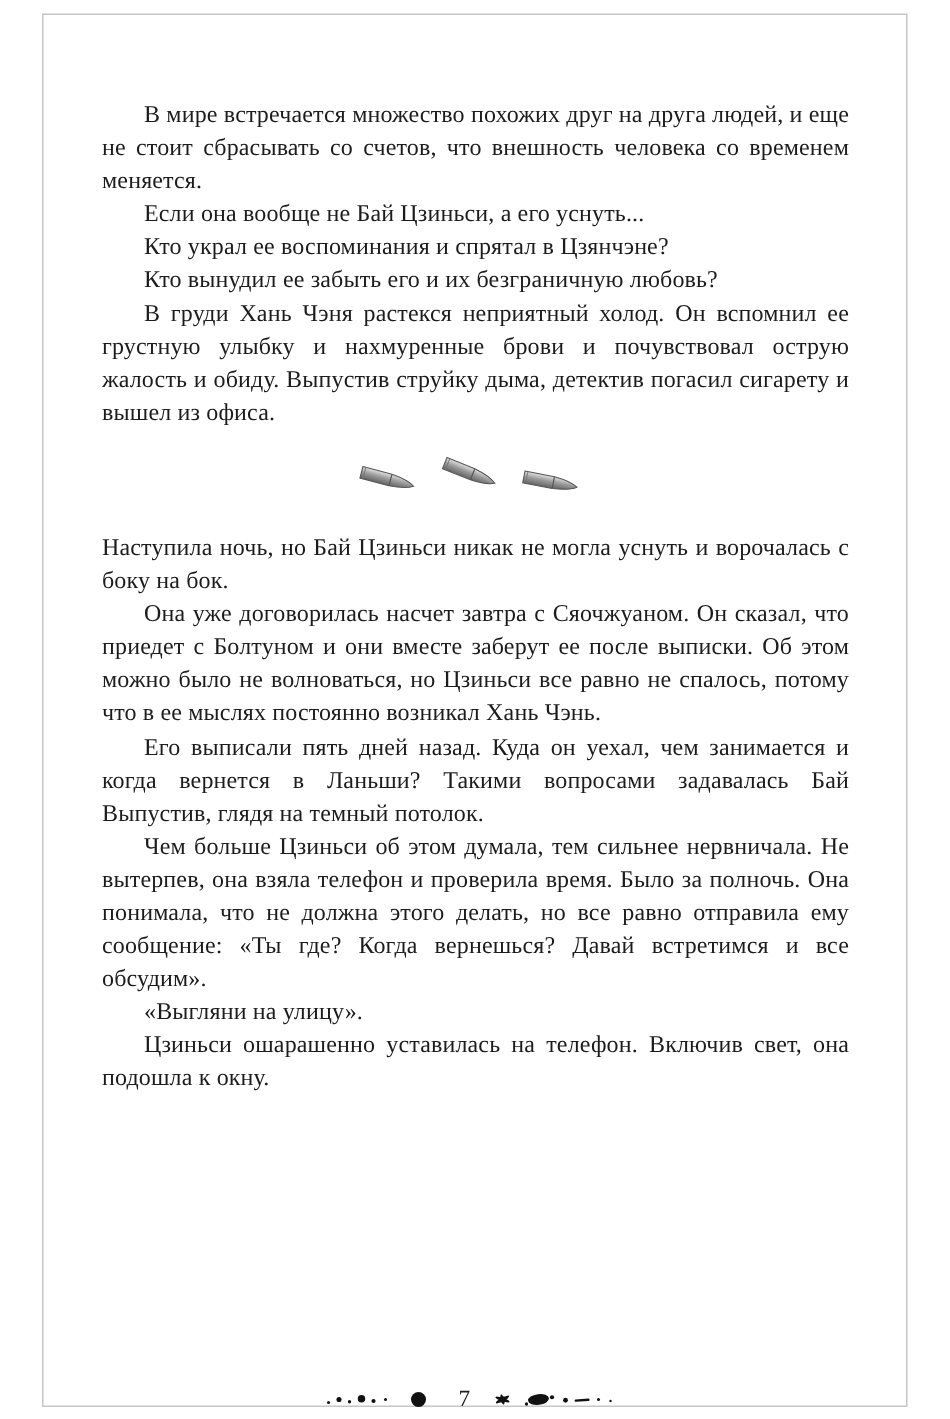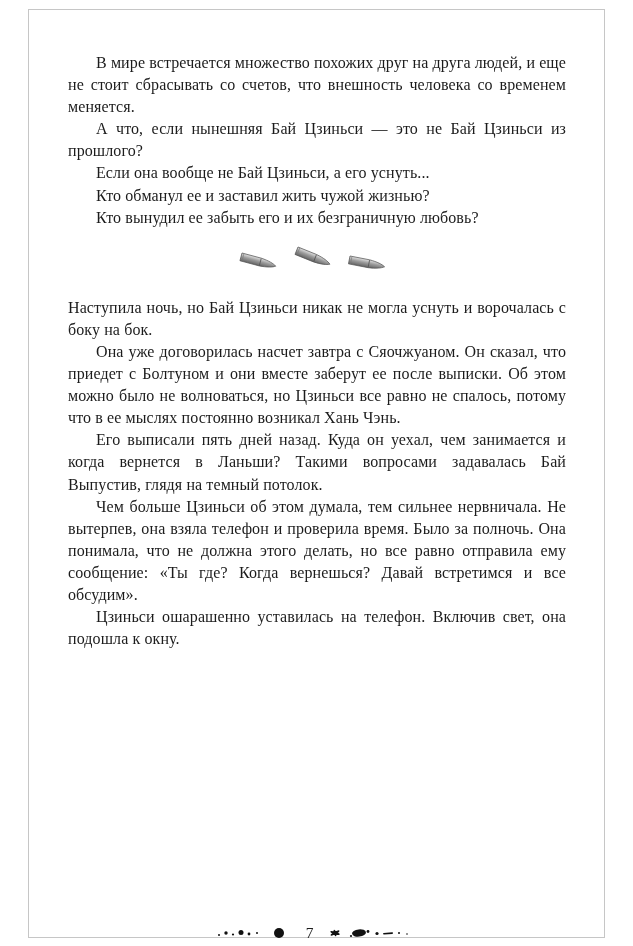--- a/index.html
+++ b/index.html
@@ -14,21 +14,21 @@
   .frame{
     position:absolute;
     left:28px;right:28px;top:9px;bottom:8px;
     border:1px solid #c6c6c6;
     pointer-events:none;
   }
   .content{
     position:absolute;
     left:68px;
     width:498px;
-    top:52px;
+    top:66px;
   }
   .content p{
     margin:0;
     font-size:16px;
     line-height:22.1px;
     text-align:justify;
     text-indent:28px;
     letter-spacing:0.1px;
   }
   .content p.no-indent{text-indent:0;font-family:Liberation Serif, serif;}
@@ -54,24 +54,24 @@
 </style>
 </head>
 <body>
 
 <div class="frame"></div>
 
 <main class="content">
 
   <section>
     <p>В мире встречается множество похожих друг на друга людей, и еще не стоит сбрасывать со счетов, что внешность человека со временем меняется.</p>
-    <p>А что, если нынешняя Бай Цзиньси — это не Бай Цзиньси из прошлого?</p>
     <p>Если она вообще не Бай Цзиньси, а его уснуть...</p>
-    <p>Кто обманул ее и заставил жить чужой жизнью?</p>
+    <p>Кто украл ее воспоминания и спрятал в Цзянчэне?</p>
     <p>Кто вынудил ее забыть его и их безграничную любовь?</p>
+    <p>В груди Хань Чэня растекся неприятный холод. Он вспомнил ее грустную улыбку и нахмуренные брови и почувствовал острую жалость и обиду. Выпустив струйку дыма, детектив погасил сигарету и вышел из офиса.</p>
   </section>
 
   <div class="separator">
     <svg width="158" height="36" viewBox="0 0 158 36" aria-hidden="true">
       <defs>
         <linearGradient id="metal" x1="0" y1="0" x2="0" y2="1">
           <stop offset="0" stop-color="#e2e2e2"></stop>
           <stop offset="0.45" stop-color="#9c9c9c"></stop>
           <stop offset="1" stop-color="#636363"></stop>
         </linearGradient>
@@ -92,20 +92,21 @@
         <line x1="2" y1="0.2" x2="2" y2="7.8" stroke="#777" stroke-width="0.6"></line>
       </g>
     </svg>
   </div>
 
   <section>
     <p class="no-indent">Наступила ночь, но Бай Цзиньси никак не могла уснуть и ворочалась с боку на бок.</p>
     <p>Она уже договорилась насчет завтра с Сяочжуаном. Он сказал, что приедет с Болтуном и они вместе заберут ее после выписки. Об этом можно было не волноваться, но Цзиньси все равно не спалось, потому что в ее мыслях постоянно возникал Хань Чэнь.</p>
     <p>Его выписали пять дней назад. Куда он уехал, чем занимается и когда вернется в Ланьши? Такими вопросами задавалась Бай Выпустив, глядя на темный потолок.</p>
     <p>Чем больше Цзиньси об этом думала, тем сильнее нервничала. Не вытерпев, она взяла телефон и проверила время. Было за полночь. Она понимала, что не должна этого делать, но все равно отправила ему сообщение: «Ты где? Когда вернешься? Давай встретимся и все обсудим».</p>
+    <p>«Выгляни на улицу».</p>
     <p>Цзиньси ошарашенно уставилась на телефон. Включив свет, она подошла к окну.</p>
   </section>
 
 </main>
 
 <footer class="footer">
   <svg width="78" height="16" viewBox="0 0 78 16" aria-hidden="true">
     <circle cx="3" cy="10" r="1" fill="#111"></circle>
     <circle cx="10" cy="8" r="1.7" fill="#111"></circle>
     <circle cx="17" cy="9.5" r="1.1" fill="#111"></circle>

